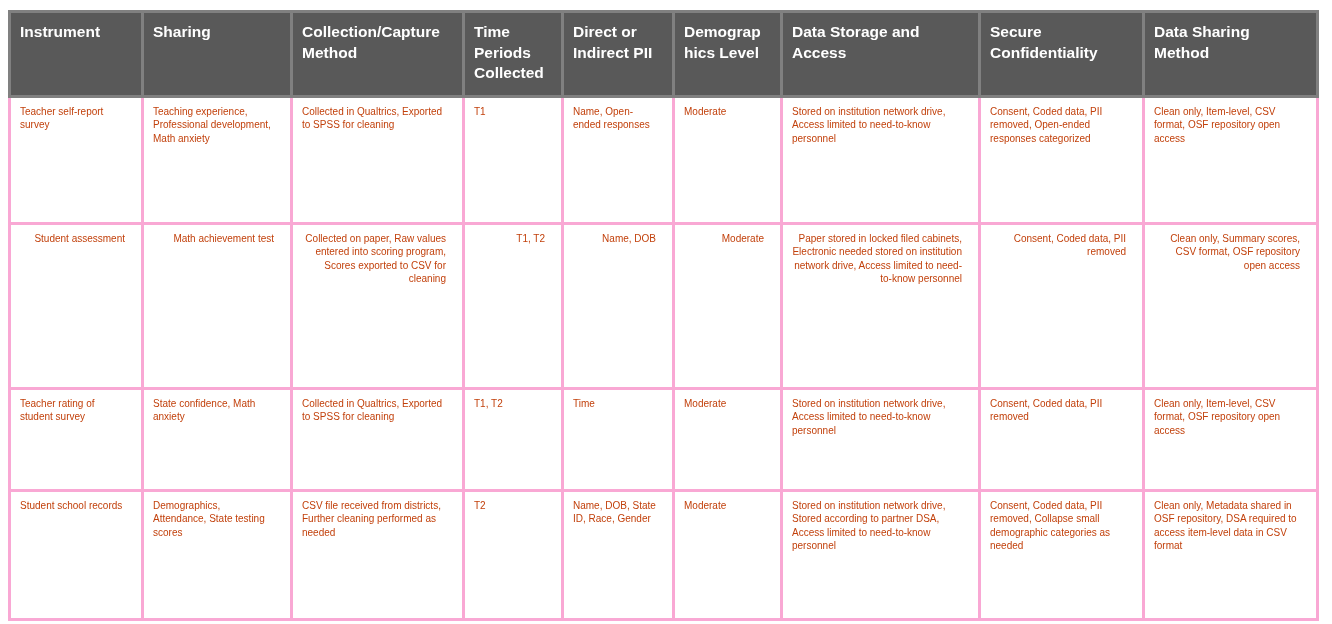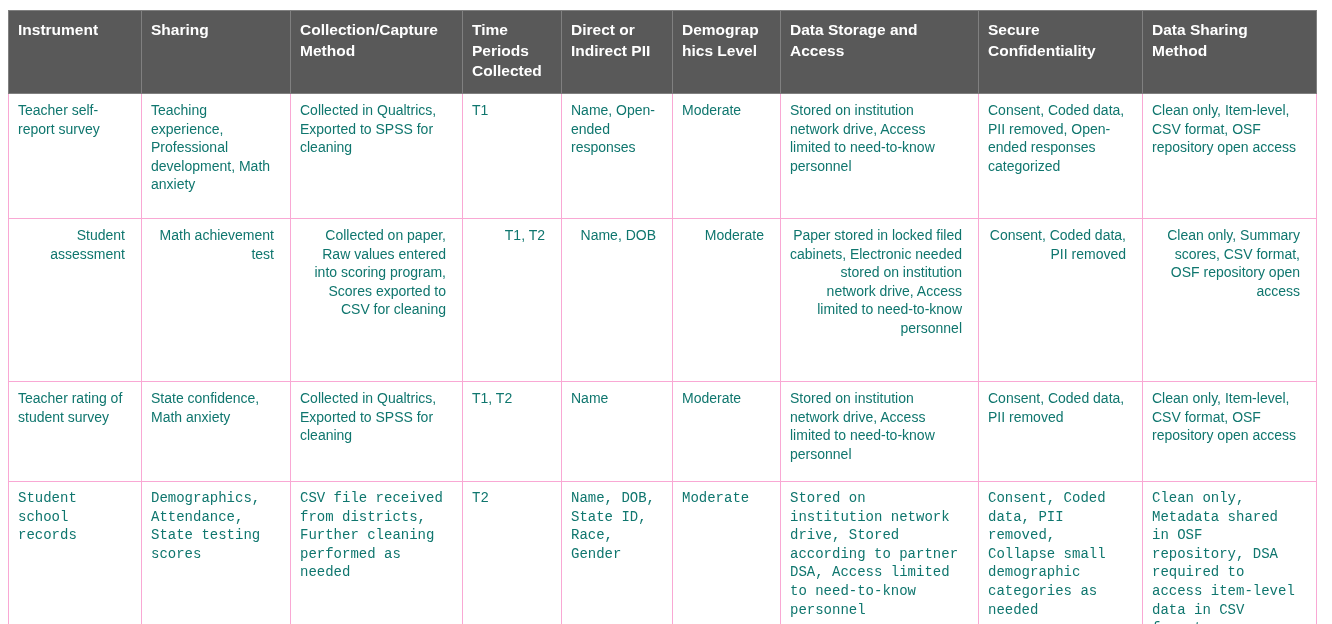--- a/index.html
+++ b/index.html
@@ -25,21 +25,21 @@
 
   table.data-table {
     width: 1308px;
     border-collapse: collapse;
     table-layout: fixed;
     border: 1px solid #808080;
   }
 
   table.data-table th,
   table.data-table td {
-    border: 1px solid #f9a8d4;
+    border: 3px solid #f9a8d4;
     vertical-align: top;
     text-align: left;
     padding: 7px 16px 7px 9px;
     line-height: 1.33;
     word-wrap: break-word;
     overflow-wrap: break-word;
     margin-left: 8px;
   }
 
   table.data-table thead th {
@@ -47,40 +47,40 @@
     color: #ffffff;
     font-weight: bold;
     font-size: 15.5px;
     height: 66px;
     padding-top: 9px;
     border-color: #808080;
   }
 
   table.data-table tbody td {
     background: #ffffff;
-    color: #0f766e;
+    color: #c2410c;
     font-weight: normal;
-    font-size: 14px;
+    font-size: 10px;
   }
 
   
   col.c0 { width: 133px; }
   col.c1 { width: 149px; }
   col.c2 { width: 172px; }
   col.c3 { width: 99px; }
   col.c4 { width: 111px; }
   col.c5 { width: 108px; }
   col.c6 { width: 198px; }
   col.c7 { width: 164px; }
   col.c8 { width: 174px; }
 
   tr.r0 td { height: 110px; }
   tr.r1 td { height: 148px; text-align: right; }
   tr.r2 td { height: 85px; }
-  tr.r3 td { height: 112px; font-family: Liberation Mono, monospace; }
+  tr.r3 td { height: 112px; }
 </style>
 </head>
 <body>
 
 <div class="page">
 
   <table class="data-table">
     <colgroup>
       <col class="c0">
         <col class="c1">
@@ -126,21 +126,21 @@
         <td>Moderate</td>
         <td>Paper stored in locked filed cabinets, Electronic needed stored on institution network drive, Access limited to need-to-know personnel</td>
         <td>Consent, Coded data, PII removed</td>
         <td>Clean only, Summary scores, CSV format, OSF repository open access</td>
       </tr>
       <tr class="r2">
         <td>Teacher rating of student survey</td>
         <td>State confidence, Math anxiety</td>
         <td>Collected in Qualtrics, Exported to SPSS for cleaning</td>
         <td>T1, T2</td>
-        <td>Name</td>
+        <td>Time</td>
         <td>Moderate</td>
         <td>Stored on institution network drive, Access limited to need-to-know personnel</td>
         <td>Consent, Coded data, PII removed</td>
         <td>Clean only, Item-level, CSV format, OSF repository open access</td>
       </tr>
       <tr class="r3">
         <td>Student school records</td>
         <td>Demographics, Attendance, State testing scores</td>
         <td>CSV file received from districts, Further cleaning performed as needed</td>
         <td>T2</td>

